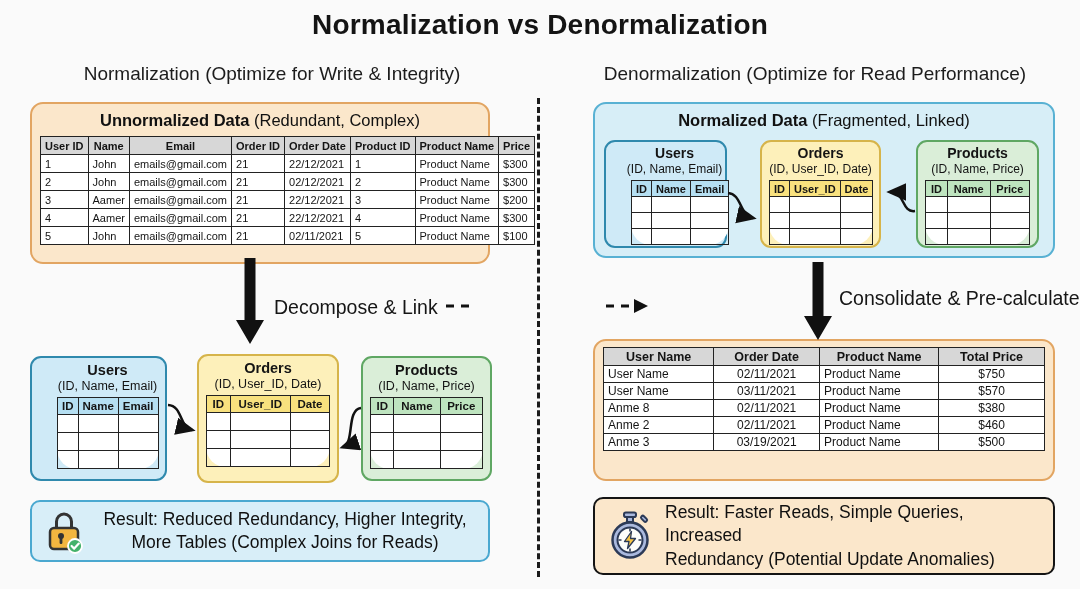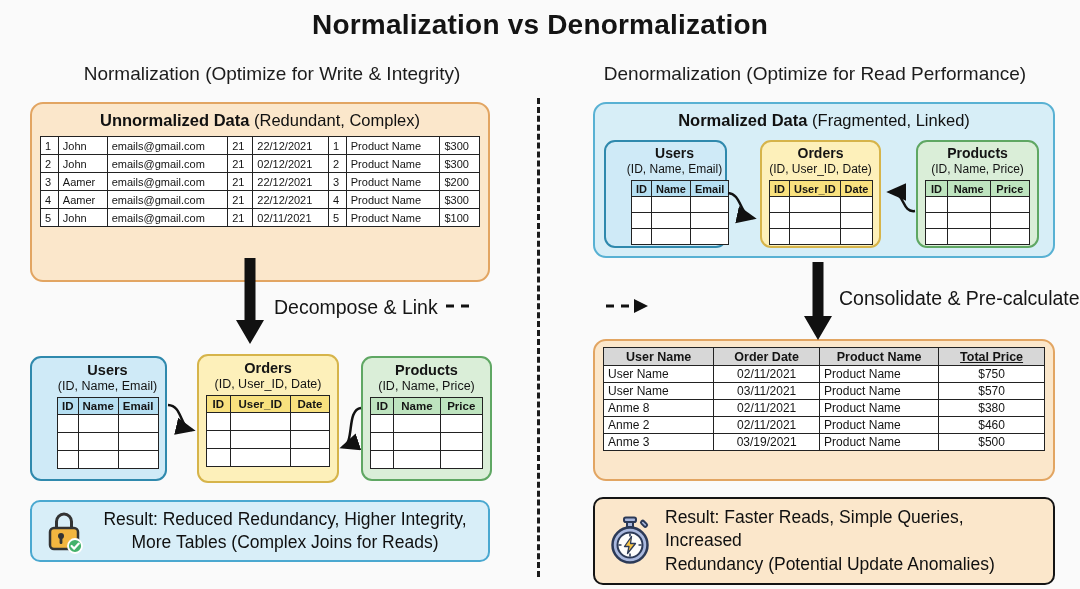--- a/index.html
+++ b/index.html
@@ -11,49 +11,49 @@
   .col-heading{top:63px;font-size:19px;text-align:center;color:#1c1c1c;}
   #left-heading{left:20px;width:504px;}
   #right-heading{left:570px;width:490px;}
 
   #divider{left:537px;top:98px;height:479px;width:0;border-left:3px dashed #1b1b1b;}
 
   .panel{position:absolute;border:2.5px solid;border-radius:13px;box-sizing:border-box;}
   .peach{background:var(--peach-bg,#fbe7cb);border-color:var(--peach-border,#e2a562);}
   .bluebg{background:var(--blue-bg,#d7eef7);border-color:var(--blue-border,#58b1d3);}
 
-  #panel-unnorm{left:30px;top:102px;width:460px;height:180px;}
+  #panel-unnorm{left:30px;top:102px;width:460px;height:162px;}
   #panel-norm{left:593px;top:102px;width:462px;height:156px;}
   #panel-denorm{left:593px;top:339px;width:462px;height:142px;}
 
   .panel-title{text-align:center;font-size:16.5px;padding-top:7px;color:#111;}
   .panel-title b{font-weight:700;}
 
   table.grid{border-collapse:collapse;background:#fff;width:calc(100% - 16px);margin:6px 8px 0;}
   table.grid th, table.grid td{border:1.5px solid #222;font-size:11px;padding:1px 4px;height:15px;text-align:left;white-space:nowrap;overflow:hidden;}
   table.grid th{background:var(--table-header-grey,#d7d7d7);font-weight:700;text-align:center;}
 
   
   #unnorm-table th:nth-child(1){width:9%;}   #unnorm-table th:nth-child(2){width:9%;}
   #unnorm-table th:nth-child(3){width:21%;}  #unnorm-table th:nth-child(4){width:9.5%;}
   #unnorm-table th:nth-child(5){width:13.5%;}#unnorm-table th:nth-child(6){width:12%;}
   #unnorm-table th:nth-child(7){width:18.5%;}#unnorm-table th:nth-child(8){width:7.5%;}
 
   
   #denorm-table th, #denorm-table td{font-size:12px;height:13.5px;}
   #denorm-table th{height:15px;font-size:12.5px;}
   #denorm-table th:nth-child(1){width:25%;}#denorm-table th:nth-child(2){width:24%;}
-  #denorm-table th:nth-child(3){width:27%;}#denorm-table th:nth-child(4){width:24%;text-decoration:underline;}
+  #denorm-table th:nth-child(3){width:27%;}#denorm-table th:nth-child(4){width:24%;}
   #denorm-table td:nth-child(2), #denorm-table td:nth-child(4){text-align:center;}
 
   
   .entity{position:absolute;border:2.5px solid;border-radius:11px;box-sizing:border-box;text-align:center;}
   .entity .e-title{font-weight:700;font-size:14.5px;padding-top:4px;}
   .entity .e-sub{font-size:12.5px;margin-top:1px;}
-  .entity table.grid{width:calc(100% - 14px);margin:4px 7px 0;}
+  .entity table.grid{width:calc(100% - 14px);margin:4px 7px 0;border-radius:20px;}
   .entity table.grid th{font-size:11.5px;height:14px;}
   .entity table.grid td{height:15px;}
   .e-blue{background:var(--entity-blue-bg,#cfeaf7);border-color:var(--entity-blue-border,#2f89ad);padding-left:18px;}
   .e-blue th{background:var(--entity-blue-header,#b5dff2) !important;}
   .e-yellow{background:var(--entity-yellow-bg,#fdf0ba);border-color:var(--entity-yellow-border,#d6b44a);}
   .e-yellow th{background:var(--entity-yellow-header,#f8e17e) !important;}
   .e-green{background:var(--entity-green-bg,#daeed8);border-color:var(--entity-green-border,#5fa763);}
   .e-green th{background:var(--entity-green-header,#bee4bf) !important;}
 
   
@@ -69,21 +69,21 @@
   .small table.grid th{font-size:11px;height:13px;}
   .small table.grid td{height:13px;}
 
   .arrow-label{position:absolute;font-size:19.5px;color:#151515;white-space:nowrap;}
   #lbl-decompose{left:274px;top:296px;}
   #lbl-consolidate{left:839px;top:287px;}
   #center-label{left:460px;top:281px;width:158px;text-align:center;font-weight:700;font-size:17px;line-height:1.2;background:#fafafa;padding:2px 0;z-index:5;}
 
   .result{position:absolute;border:2.5px solid;border-radius:10px;box-sizing:border-box;display:flex;align-items:center;gap:10px;padding:0 12px;}
   #result-left{left:30px;top:500px;width:460px;height:62px;background:#d8eef8;border-color:#4aa8d0;}
-  #result-right{left:593px;top:497px;width:462px;height:88px;}
+  #result-right{left:593px;top:497px;width:462px;height:78px;}
   .result-text{flex:1;font-size:17.5px;line-height:1.32;color:#101010;}
   #result-left .result-text{text-align:center;}
   #result-right .result-text{text-align:left;padding-left:2px;}
 
   #arrow-overlay{position:absolute;left:0;top:0;width:1080px;height:589px;pointer-events:none;z-index:4;}
 </style>
 </head>
 <body>
 
 <div id="canvas">
@@ -93,20 +93,30 @@
   <div id="right-heading" class="abs col-heading">Denormalization (Optimize for Read Performance)</div>
 
   <div id="divider" class="abs"></div>
 
   <section id="panel-unnorm" class="panel peach">
     <div class="panel-title">
       <b>Unnormalized Data</b><span> (Redundant, Complex)</span>
     </div>
     <table id="unnorm-table" class="grid">
         <tbody>
+          <tr>
+            <th>User ID</th>
+            <th>Name</th>
+            <th>Email</th>
+            <th>Order ID</th>
+            <th>Order Date</th>
+            <th>Product ID</th>
+            <th>Product Name</th>
+            <th>Price</th>
+          </tr>
           <tr>
             <td>1</td>
             <td>John</td>
             <td>emails@gmail.com</td>
             <td>21</td>
             <td>22/12/2021</td>
             <td>1</td>
             <td>Product Name</td>
             <td>$300</td>
           </tr>

